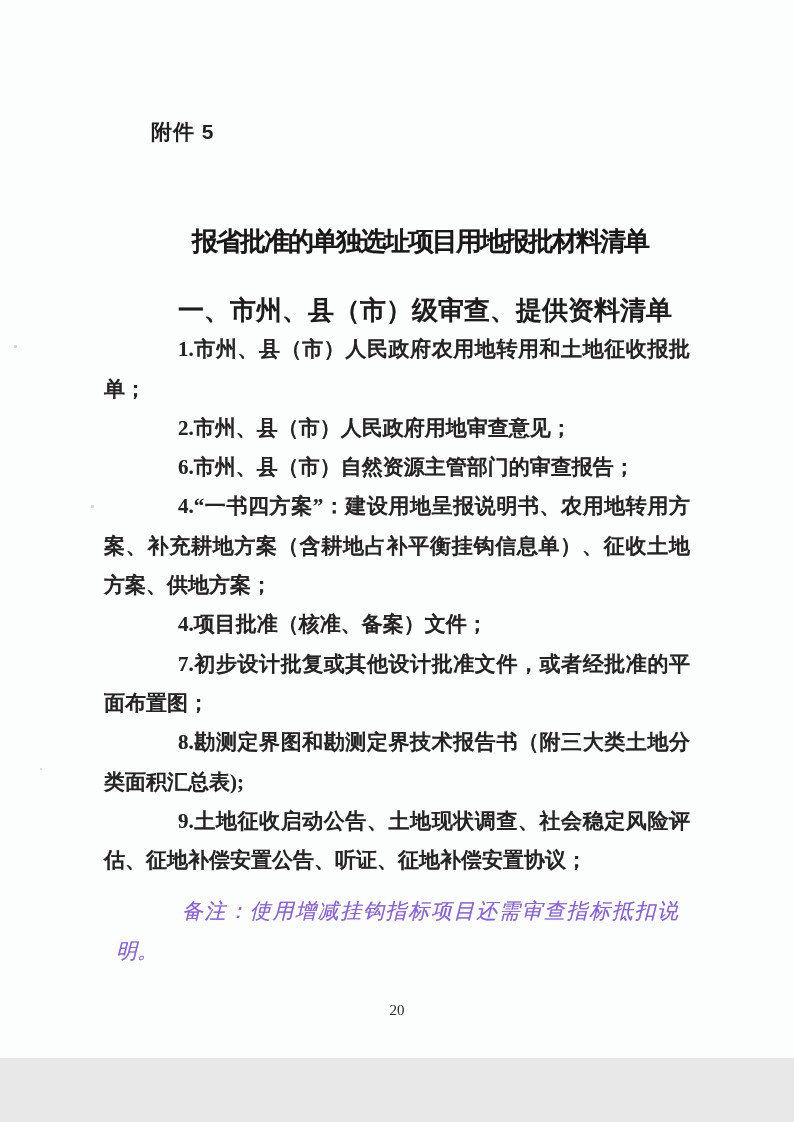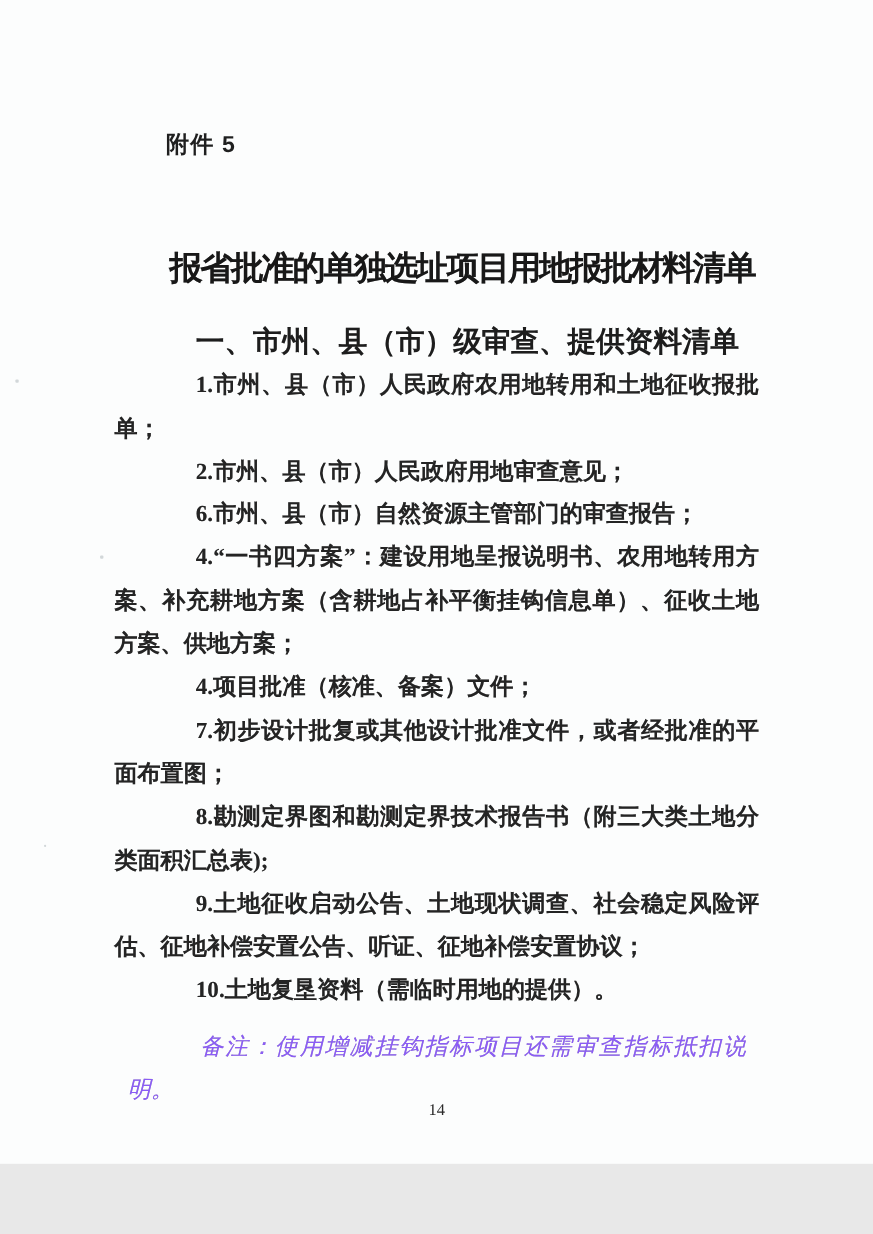--- a/index.html
+++ b/index.html
@@ -30,21 +30,21 @@
   .doc-title{
     position:absolute;
     left:104px;
     top:203px;
     width:586px;
     padding-left:46px;
     box-sizing:border-box;
     text-align:center;
     font-family:"Liberation Serif", serif;
     font-weight:bold;
-    font-size:30px;
+    font-size:26px;
     line-height:44px;
     letter-spacing:-2px;
     color:#181818;
     text-shadow:0 0 0.5px rgba(0,0,0,0.45);
     white-space:nowrap;
   }
   .content{
     position:absolute;
     left:104px;
     top:291px;
@@ -123,26 +123,25 @@
     <h2 class="section-heading">一、市州、县（市）级审查、提供资料清单</h2>
 
     <p class="doc-item">1.市州、县（市）人民政府农用地转用和土地征收报批单；</p>
     <p class="doc-item">2.市州、县（市）人民政府用地审查意见；</p>
     <p class="doc-item">6.市州、县（市）自然资源主管部门的审查报告；</p>
     <p class="doc-item">4.“一书四方案”：建设用地呈报说明书、农用地转用方案、补充耕地方案（含耕地占补平衡挂钩信息单）、征收土地方案、供地方案；</p>
     <p class="doc-item">4.项目批准（核准、备案）文件；</p>
     <p class="doc-item">7.初步设计批复或其他设计批准文件，或者经批准的平面布置图；</p>
     <p class="doc-item">8.勘测定界图和勘测定界技术报告书（附三大类土地分类面积汇总表);</p>
     <p class="doc-item">9.土地征收启动公告、土地现状调查、社会稳定风险评估、征地补偿安置公告、听证、征地补偿安置协议；</p>
-    <p class="doc-item">10.土地复垦资料（需临时用地的提供）。</p>
 
     <p class="doc-note">备注：使用增减挂钩指标项目还需审查指标抵扣说明。</p>
   </div>
 
-  <div class="page-number">14</div>
+  <div class="page-number">20</div>
 
   <div class="scan-line scan-line-left"></div>
   <div class="scan-line scan-line-right"></div>
 
   <div class="speck speck-1"></div>
   <div class="speck speck-2"></div>
   <div class="speck speck-3"></div>
 
 </div>
 

